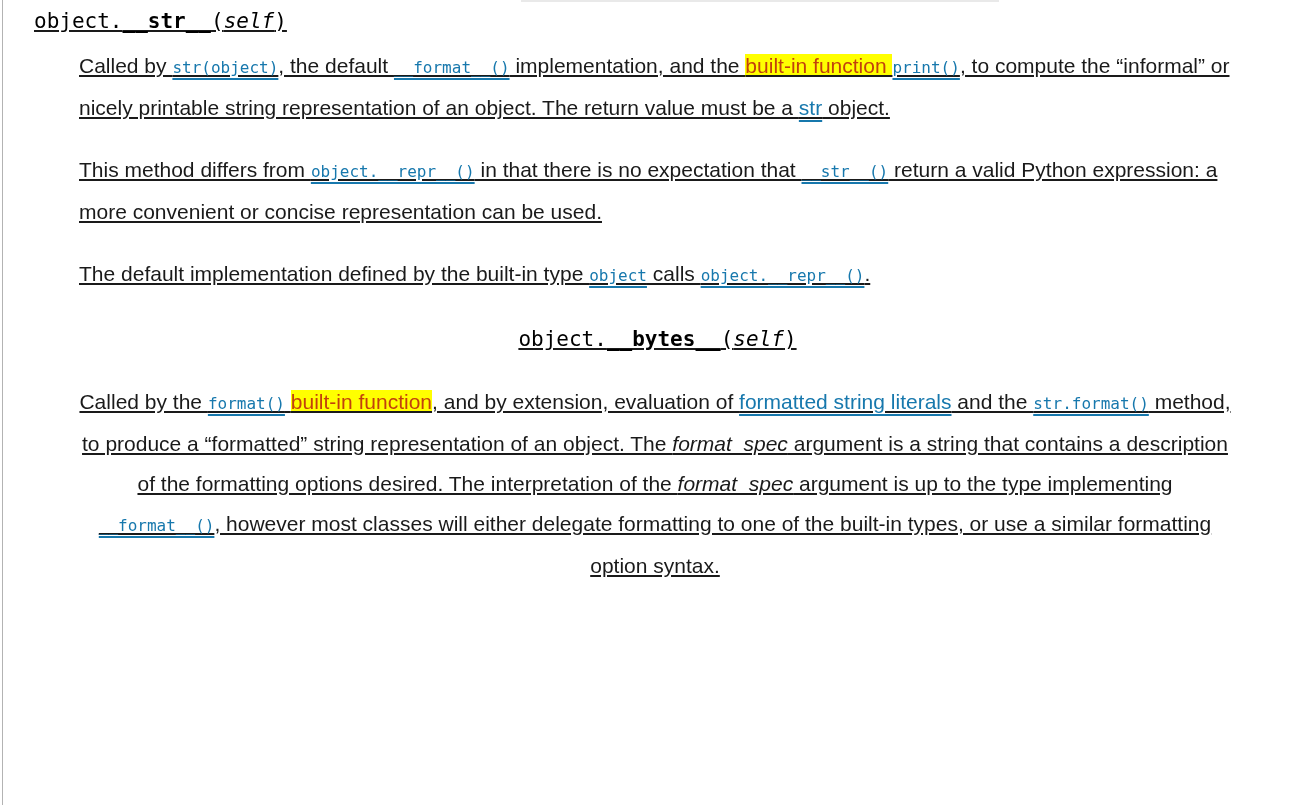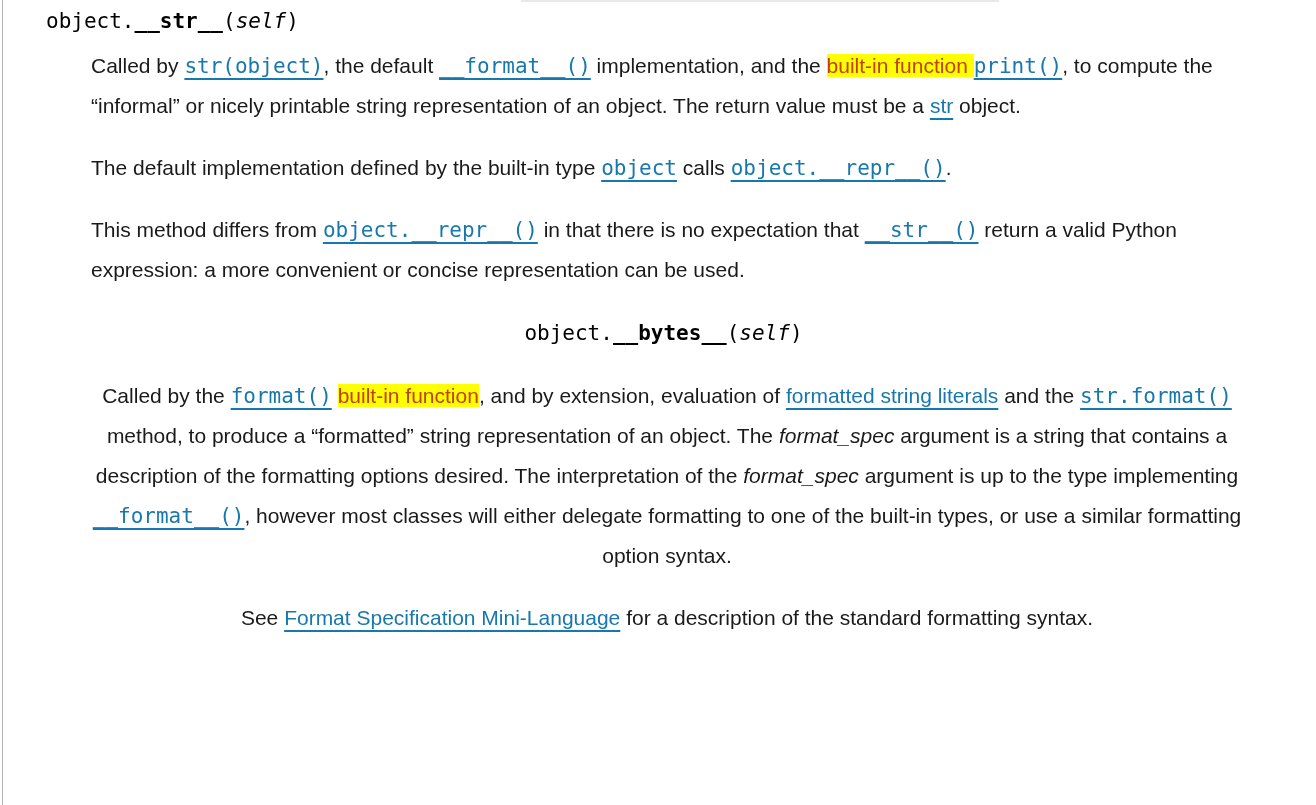--- a/index.html
+++ b/index.html
@@ -19,22 +19,23 @@
   }
   .left-hairline{
     position:absolute;left:2px;top:0;bottom:0;width:1px;
     background:#b3b3b3;
   }
   .top-hairline{
     position:absolute;left:521px;top:0;width:478px;height:2px;
     background:#e9e9e9;
   }
   main{
-    position:absolute;left:16px;top:0;right:0;
+    position:absolute;left:4px;top:0;right:0;
     padding:4px 35px 0 30px;
+    text-decoration:underline;
   }
   section + section{margin-top:26px;text-align:center;}
   .sig{
     font-family:"DejaVu Sans Mono", monospace;
     font-size:21px;line-height:34px;
     margin:0 0 8px 0;
     color:#000;
     white-space:nowrap;
   }
   .sig-p{font-weight:400;}
@@ -50,21 +51,21 @@
   .lnk{
     color:var(--teal);
     text-decoration:underline;
     text-decoration-color:var(--teal);
     text-decoration-thickness:1.5px;
     text-underline-offset:5px;
     cursor:pointer;
   }
   .code{
     font-family:"DejaVu Sans Mono", monospace;
-    font-size:21px;
+    font-size:16px;
     text-decoration-thickness:2px;
     text-underline-offset:5px;
   }
   .hl{
     background:var(--hl);
     color:#c2410c;
   }
   .em{font-style:italic;}
 </style>
 </head>
@@ -73,30 +74,29 @@
 <div class="page">
   <div class="top-hairline"></div>
   <div class="left-hairline"></div>
 
   <main>
 
     <section class="entry">
       <div class="sig"><span class="sig-p">object.</span><span class="sig-b">__str__</span><span class="sig-p">(</span><span class="sig-i">self</span><span class="sig-p">)</span></div>
       <div class="dd">
         <p><span class="t">Called by </span><a class="lnk code">str(object)</a><span class="t">, the default </span><a class="lnk code">__format__()</a><span class="t"> implementation, and the </span><span class="hl">built-in function </span><a class="lnk code">print()</a><span class="t">, to compute the “informal” or nicely printable string representation of an object. The return value must be a </span><a class="lnk">str</a><span class="t"> object.</span></p>
+        <p><span class="t">This method differs from </span><a class="lnk code">object.__repr__()</a><span class="t"> in that there is no expectation that </span><a class="lnk code">__str__()</a><span class="t"> return a valid Python expression: a more convenient or concise representation can be used.</span></p>
         <p><span class="t">The default implementation defined by the built-in type </span><a class="lnk code">object</a><span class="t"> calls </span><a class="lnk code">object.__repr__()</a><span class="t">.</span></p>
-        <p><span class="t">This method differs from </span><a class="lnk code">object.__repr__()</a><span class="t"> in that there is no expectation that </span><a class="lnk code">__str__()</a><span class="t"> return a valid Python expression: a more convenient or concise representation can be used.</span></p>
       </div>
     </section>
 
     <section class="entry">
       <div class="sig"><span class="sig-p">object.</span><span class="sig-b">__bytes__</span><span class="sig-p">(</span><span class="sig-i">self</span><span class="sig-p">)</span></div>
     </section>
 
     <section class="entry">
       <div class="dd">
         <p><span class="t">Called by the </span><a class="lnk code">format()</a><span class="t"> </span><span class="hl">built-in function</span><span class="t">, and by extension, evaluation of </span><a class="lnk">formatted string literals</a><span class="t"> and the </span><a class="lnk code">str.format()</a><span class="t"> method, to produce a “formatted” string representation of an object. The </span><em class="em">format_spec</em><span class="t"> argument is a string that contains a description of the formatting options desired. The interpretation of the </span><em class="em">format_spec</em><span class="t"> argument is up to the type implementing </span><a class="lnk code">__format__()</a><span class="t">, however most classes will either delegate formatting to one of the built-in types, or use a similar formatting option syntax.</span></p>
-        <p><span class="t">See </span><a class="lnk">Format Specification Mini-Language</a><span class="t"> for a description of the standard formatting syntax.</span></p>
       </div>
     </section>
 
   </main>
 </div>
 
 </body></html>

